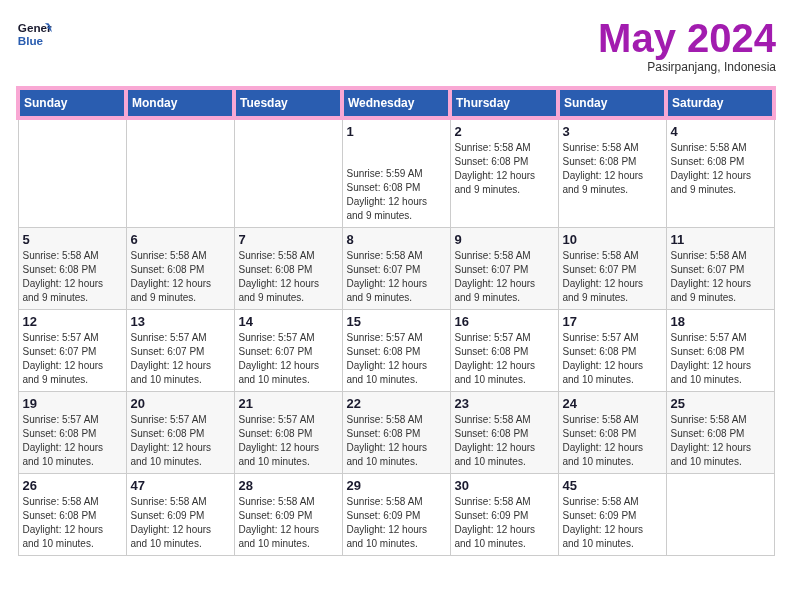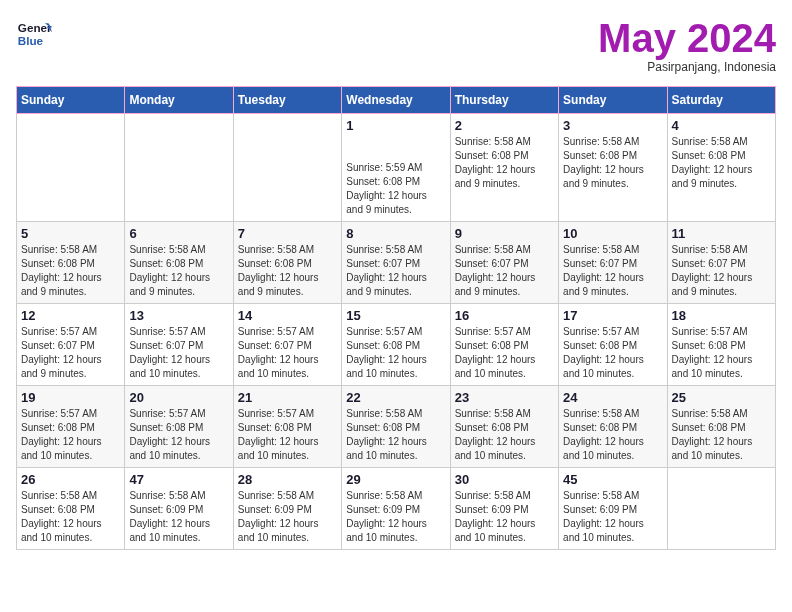--- a/index.html
+++ b/index.html
@@ -43,21 +43,21 @@
       border-collapse: collapse;
       font-size: 11px;
     }
     thead th {
       background-color: #2a5db0;
       color: #fff;
       padding: 6px 4px;
       text-align: left;
       font-size: 12px;
       font-weight: bold;
-      border: 1px solid #f9a8d4;
+      border: 4px solid #f9a8d4;
     }
     tbody td {
       border: 1px solid #ccc;
       vertical-align: top;
       padding: 4px 4px;
       min-height: 80px;
       width: calc(100% / 7);
     }
     .day-num {
       font-size: 13px;

